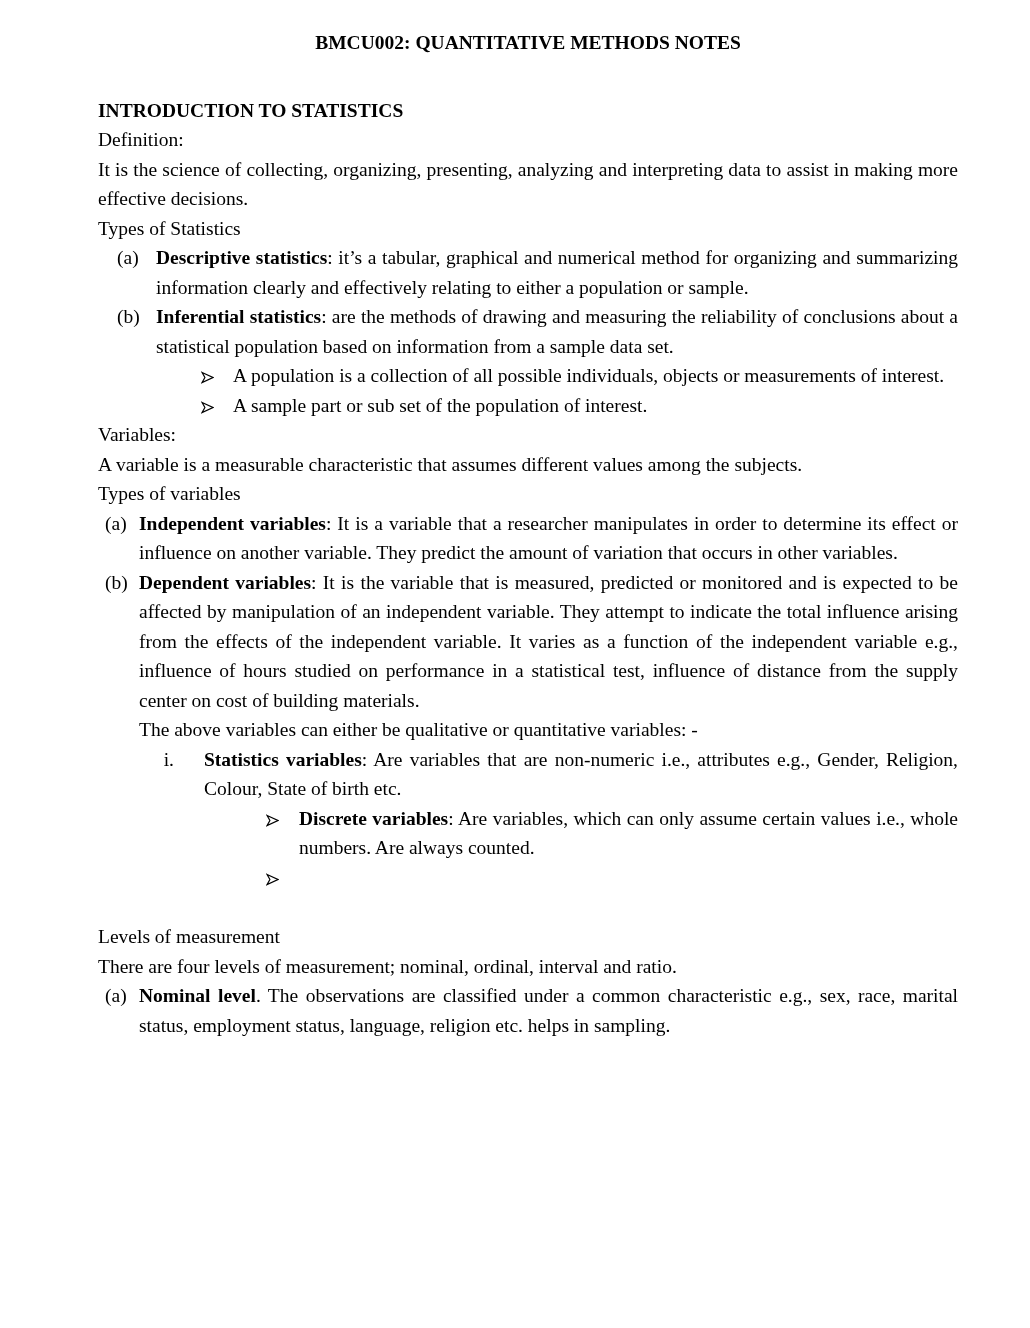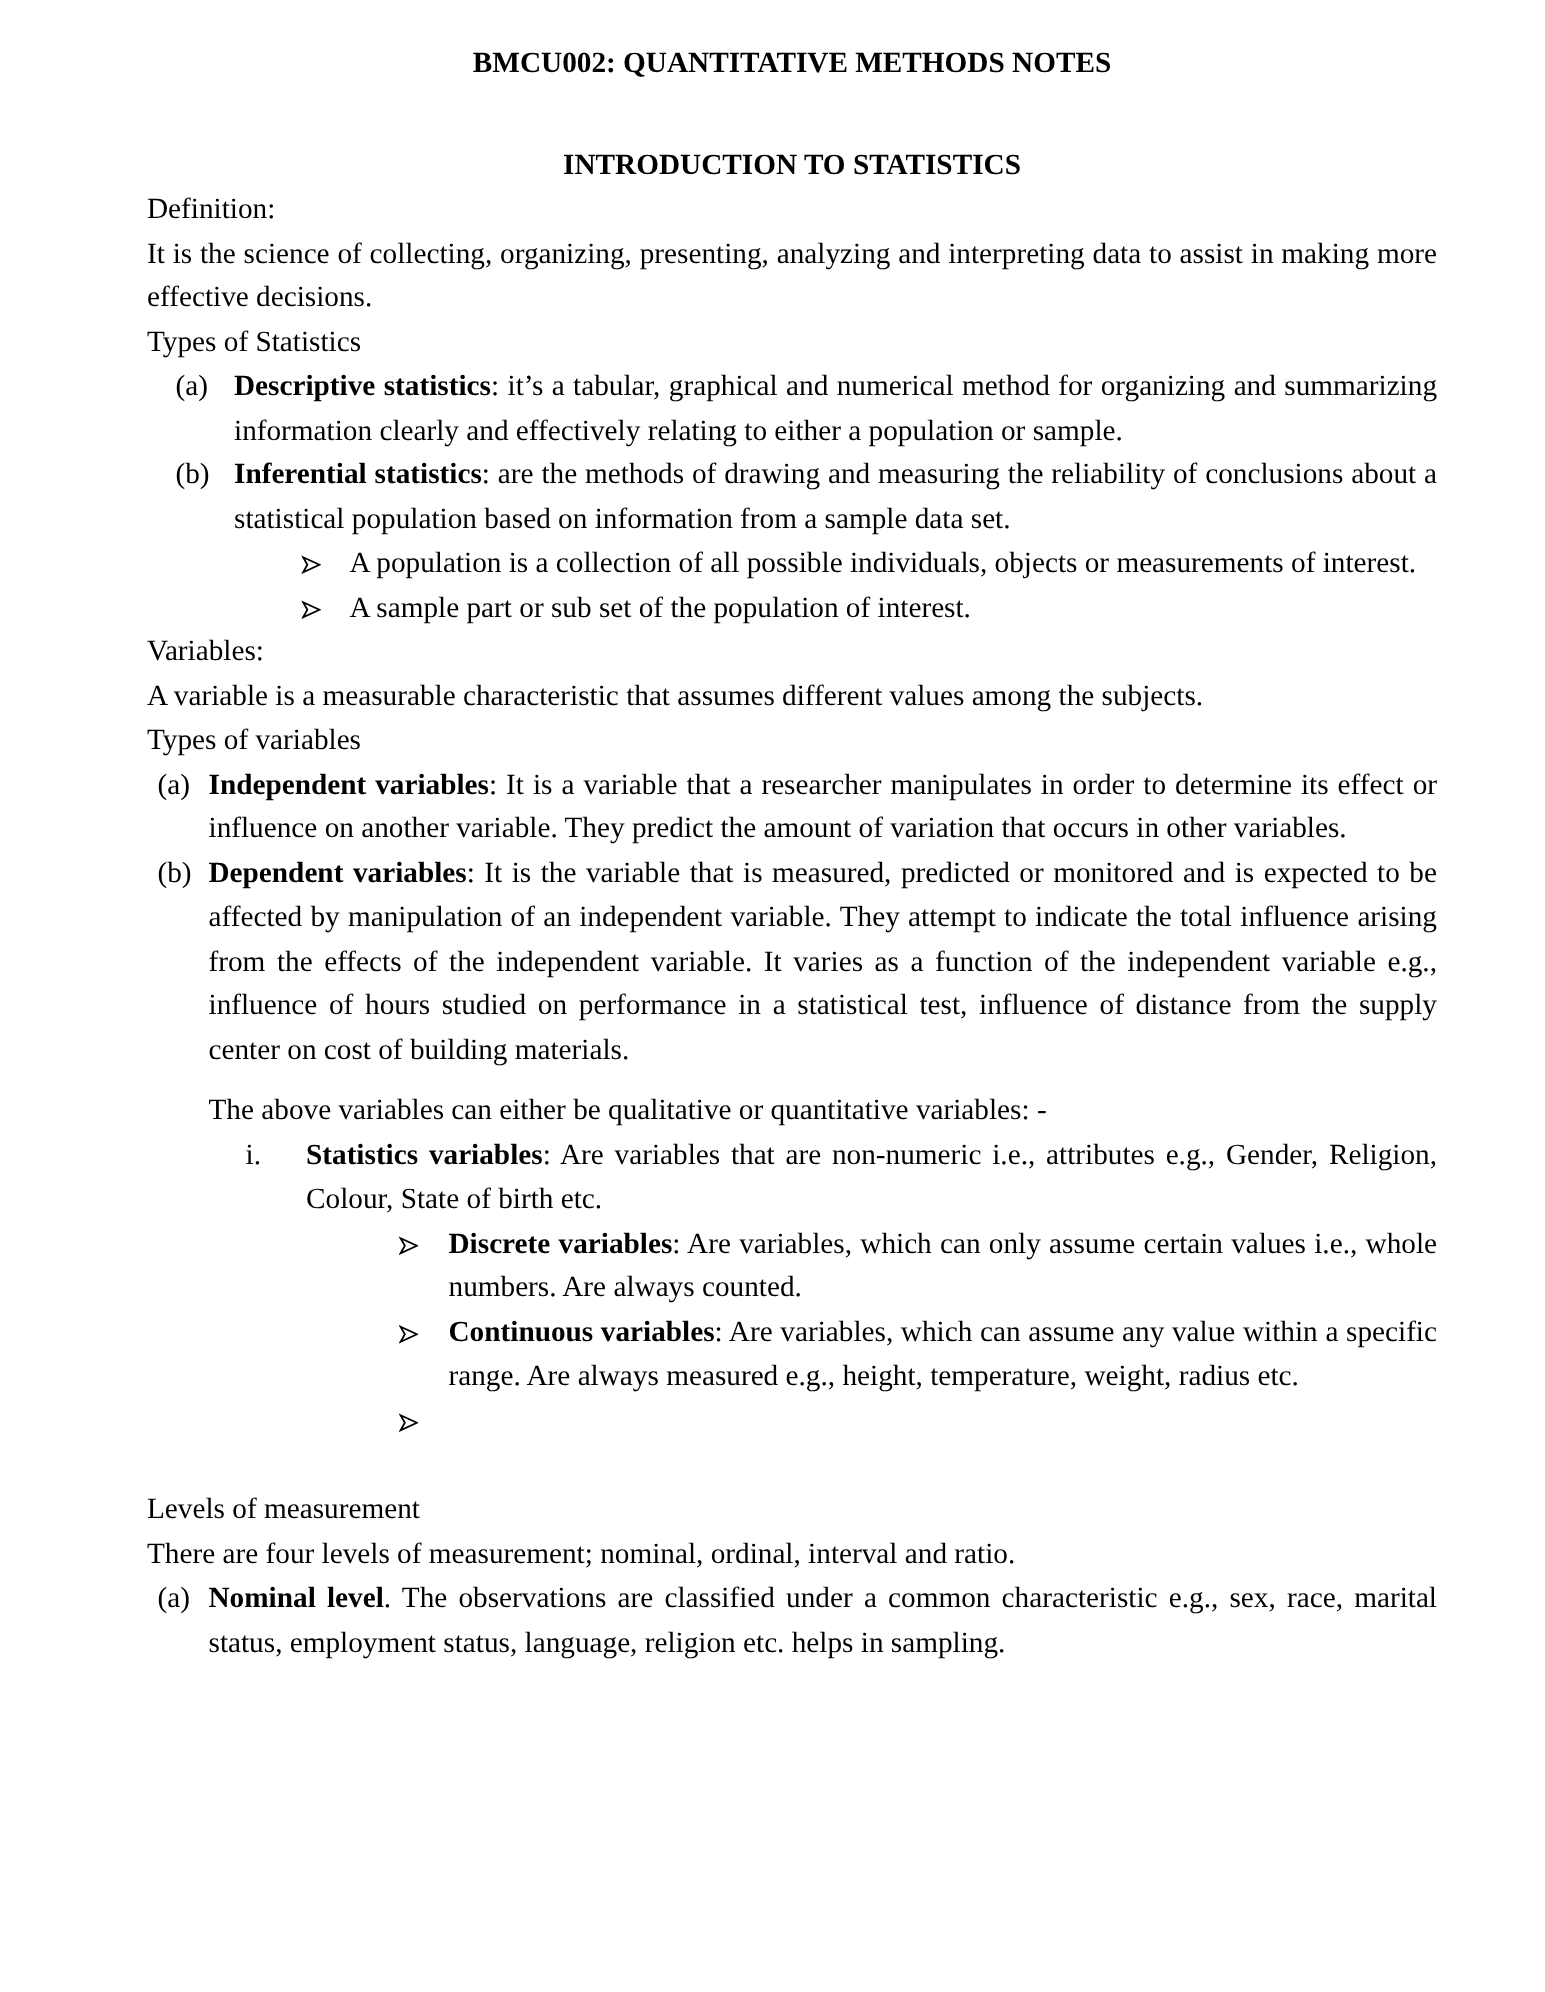--- a/index.html
+++ b/index.html
@@ -20,21 +20,21 @@
     box-sizing: border-box;
     width: 1030px;
     height: 1056px;
     padding: 28px 72px 0 98px;
   }
   .title {
     text-align: center;
     font-weight: bold;
   }
   .subtitle {
-    text-align: center;
+    text-align: left;
     font-weight: bold;
     margin-top: 38px;
   }
   .h {
     font-weight: normal;
   }
   .gap-s { margin-top: 0; }
   .gap-l { margin-top: 30px; }
   .para {
     margin: 0;
@@ -48,21 +48,21 @@
     position: absolute;
     top: 0;
     white-space: nowrap;
   }
   .term { font-weight: bold; }
 
   
   .ind-a1 { padding-left: 58px; }   .m-a1 { left: 19px; }
   .blt-1  { padding-left: 135px; }  .bm-1 { left: 103px; }
   .ind-a2 { padding-left: 41px; }   .m-a2 { left: 7px; }
-  .note   { padding-left: 41px; margin-top: 11px; }
+  .note   { padding-left: 41px; }
   .ind-rom{ padding-left: 106px; }  .m-rom { left: 40px; width: 36px; text-align: right; }
   .blt-2  { padding-left: 201px; }  .bm-2 { left: 168px; }
 
   .marker svg {
     display: inline-block;
     vertical-align: -2px;
   }
 </style>
 </head>
 <body>
@@ -117,25 +117,20 @@
     <span class="marker m-rom">i.</span><span class="term">Statistics variables</span><span>: Are variables that are non-numeric i.e., attributes e.g., Gender, Religion, Colour, State of birth etc.</span>
   </div>
 
 
   <div class="li blt-2">
     <span class="marker bm-2"><svg width="13" height="13" viewBox="0 0 12 12">
           <path d="M1 1.4 L11 6 L1 10.6 L3.6 6 Z" fill="#ffffff" stroke="#000000" stroke-width="1.1" stroke-linejoin="miter"></path>
         </svg></span><span class="term">Discrete variables</span><span>: Are variables, which can only assume certain values i.e., whole numbers. Are always counted.</span>
   </div>
 
-  <div class="li blt-2">
-    <span class="marker bm-2"><svg width="13" height="13" viewBox="0 0 12 12">
-          <path d="M1 1.4 L11 6 L1 10.6 L3.6 6 Z" fill="#ffffff" stroke="#000000" stroke-width="1.1" stroke-linejoin="miter"></path>
-        </svg></span><span class="term">Continuous variables</span><span>: Are variables, which can assume any value within a specific range. Are always measured e.g., height, temperature, weight, radius etc.</span>
-  </div>
 
   <div class="li blt-2">
     <span class="marker bm-2"><svg width="13" height="13" viewBox="0 0 12 12">
           <path d="M1 1.4 L11 6 L1 10.6 L3.6 6 Z" fill="#ffffff" stroke="#000000" stroke-width="1.1" stroke-linejoin="miter"></path>
         </svg></span>&nbsp;
   </div>
 
   <div class="h gap-l">Levels of measurement</div>
   <p class="para">There are four levels of measurement; nominal, ordinal, interval and ratio.</p>
 

